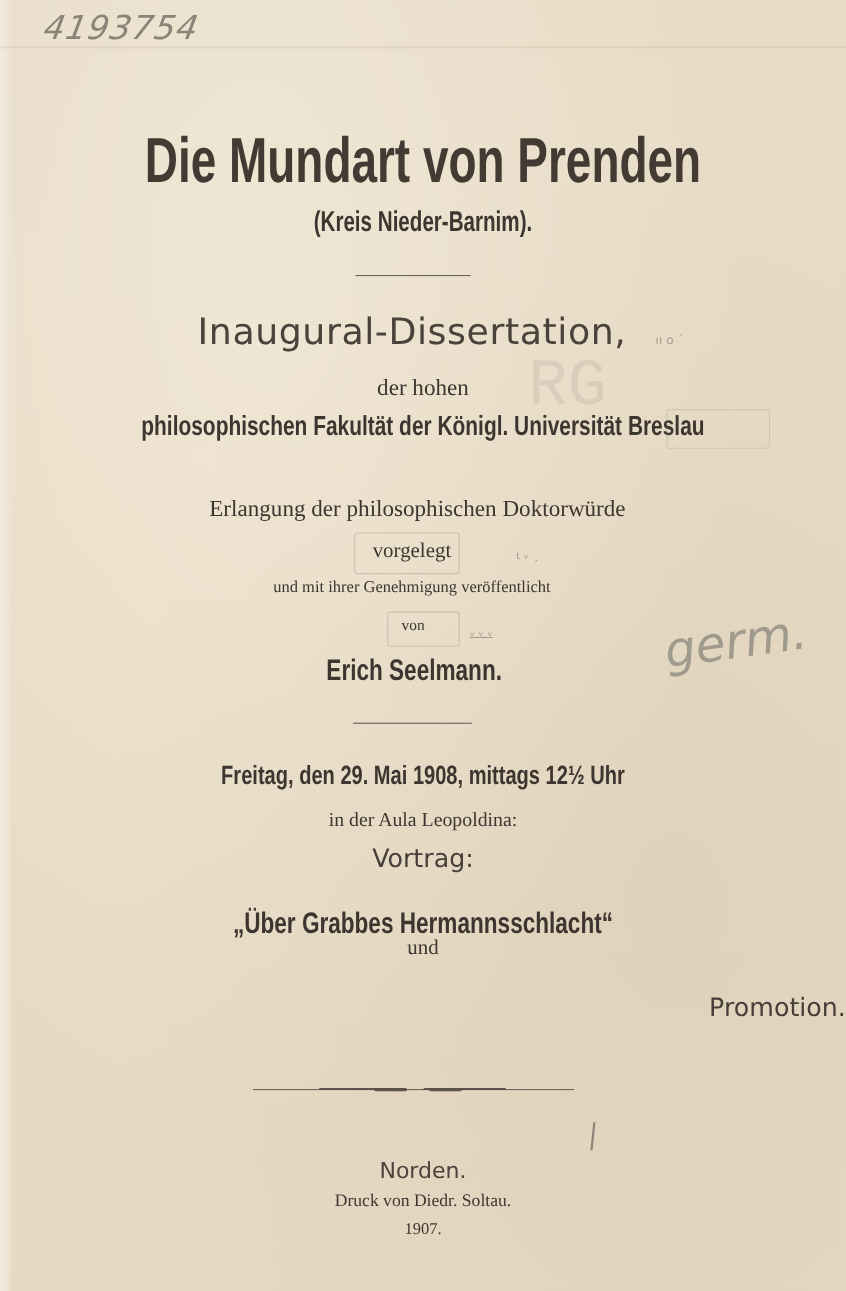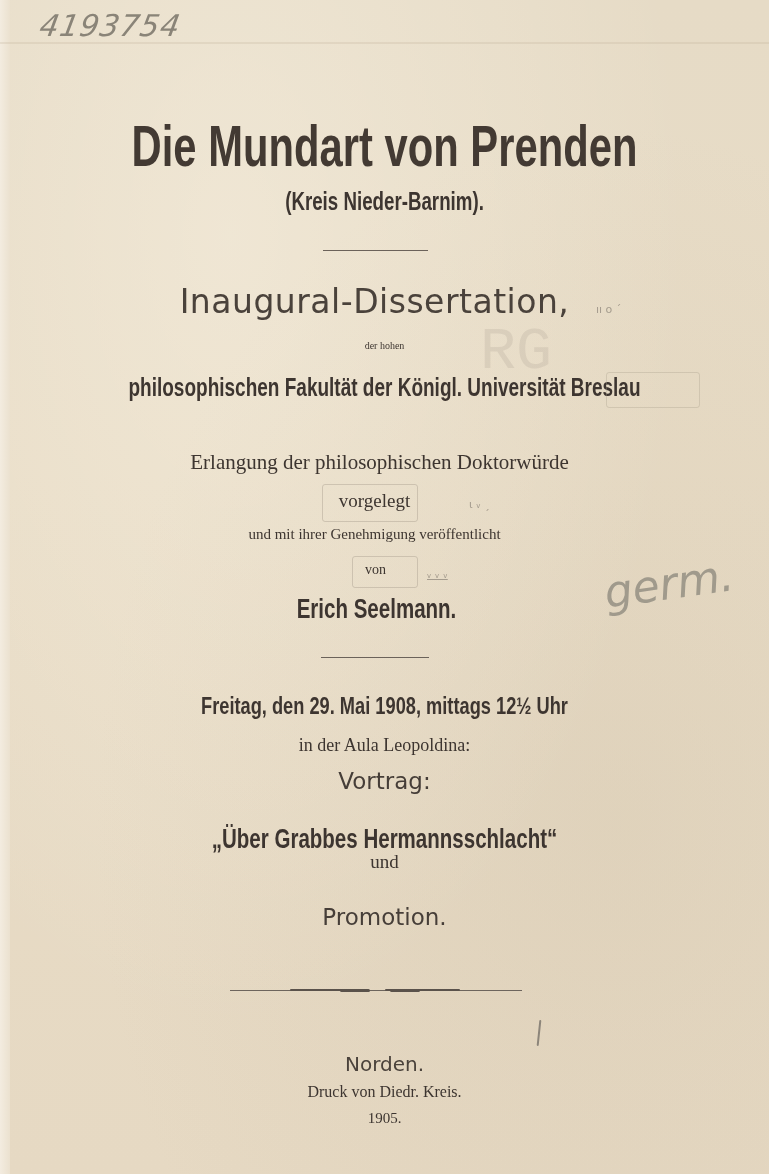--- a/index.html
+++ b/index.html
@@ -77,21 +77,21 @@
 
   <div class="line cond" style="top:112px; font-size:58px; transform:scaleX(0.72); color:#433a33;">Die Mundart von Prenden</div>
 
   <div class="line cond" style="top:186px; font-size:26px; transform:scaleX(0.72);">(Kreis Nieder-Barnim).</div>
 
   <div class="rule" style="left:323px; top:250px; width:105px;"></div>
 
   <div class="line sans" style="top:282px; font-size:33px; font-weight:normal; color:#4a423b; letter-spacing:0.5px; left:-10px;">Inaugural-Dissertation,</div>
   <div class="marks" style="left:596px; top:303px;text-align:center;">ıı o ˊ</div>
 
-  <div class="line serif" style="top:340px; font-size:10px;">der hohen</div>
+  <div class="line serif" style="top:340px; font-size:21px;">der hohen</div>
 
   <div class="line cond" style="top:373px; font-size:25px; transform:scaleX(0.76);">philosophischen Fakultät der Königl. Universität Breslau</div>
   <div class="box" style="left:606px; top:372px; width:92px; height:34px; border-color:rgba(170,160,140,0.35);"></div>
 
 
   <div class="line serif" style="top:450px; font-size:21px; left:-5px;">Erlangung der philosophischen Doktorwürde</div>
 
   <div class="box" style="left:322px; top:484px; width:94px; height:36px;"></div>
   <div class="line serif" style="top:490px; font-size:19px; left:-10px;">vorgelegt</div>
   <div class="marks" style="left:434px; top:498px;margin-left:35px;">ι ᵥ ˏ</div>
@@ -111,28 +111,28 @@
   <div class="line cond" style="top:692px; font-size:24px; transform:scaleX(0.76);">Freitag, den 29. Mai 1908, mittags 12½ Uhr</div>
 
   <div class="line serif" style="top:735px; font-size:18px;text-align:center;">in der Aula Leopoldina:</div>
 
   <div class="line sans" style="top:768px; font-size:23px; color:#463e38;">Vortrag:</div>
 
   <div class="line cond" style="top:824px; font-size:27px; transform:scaleX(0.76);">„Über Grabbes Hermannsschlacht“</div>
 
   <div class="line serif" style="top:851px; font-size:19px;">und</div>
 
-  <div class="line sans" style="top:904px; font-size:23px; color:#463e38;">Promotion.</div>
+  <div class="line sans" style="top:904px; font-size:23px; color:#463e38;text-align:right;">Promotion.</div>
 
   <div class="ornament">
     <div class="thin" style="left:0; width:292px;"></div>
     <div class="thick" style="left:60px; width:75px; top:0; height:2px;"></div>
     <div class="thick" style="left:110px; width:30px; top:0; height:3px;"></div>
     <div class="thick" style="left:155px; width:75px; top:0; height:2px;"></div>
     <div class="thick" style="left:160px; width:30px; top:0; height:3px;"></div>
   </div>
 
   <div class="paren-mark"></div>
 
   <div class="line sans" style="top:1052px; font-size:20px; color:#4a423b;">Norden.</div>
-  <div class="line serif" style="top:1083px; font-size:16px;">Druck von Diedr. Kreis.</div>
-  <div class="line serif" style="top:1110px; font-size:15px;">1905.</div>
+  <div class="line serif" style="top:1083px; font-size:16px;">Druck von Diedr. Soltau.</div>
+  <div class="line serif" style="top:1110px; font-size:15px;">1907.</div>
 </div>
 
 </body></html>

